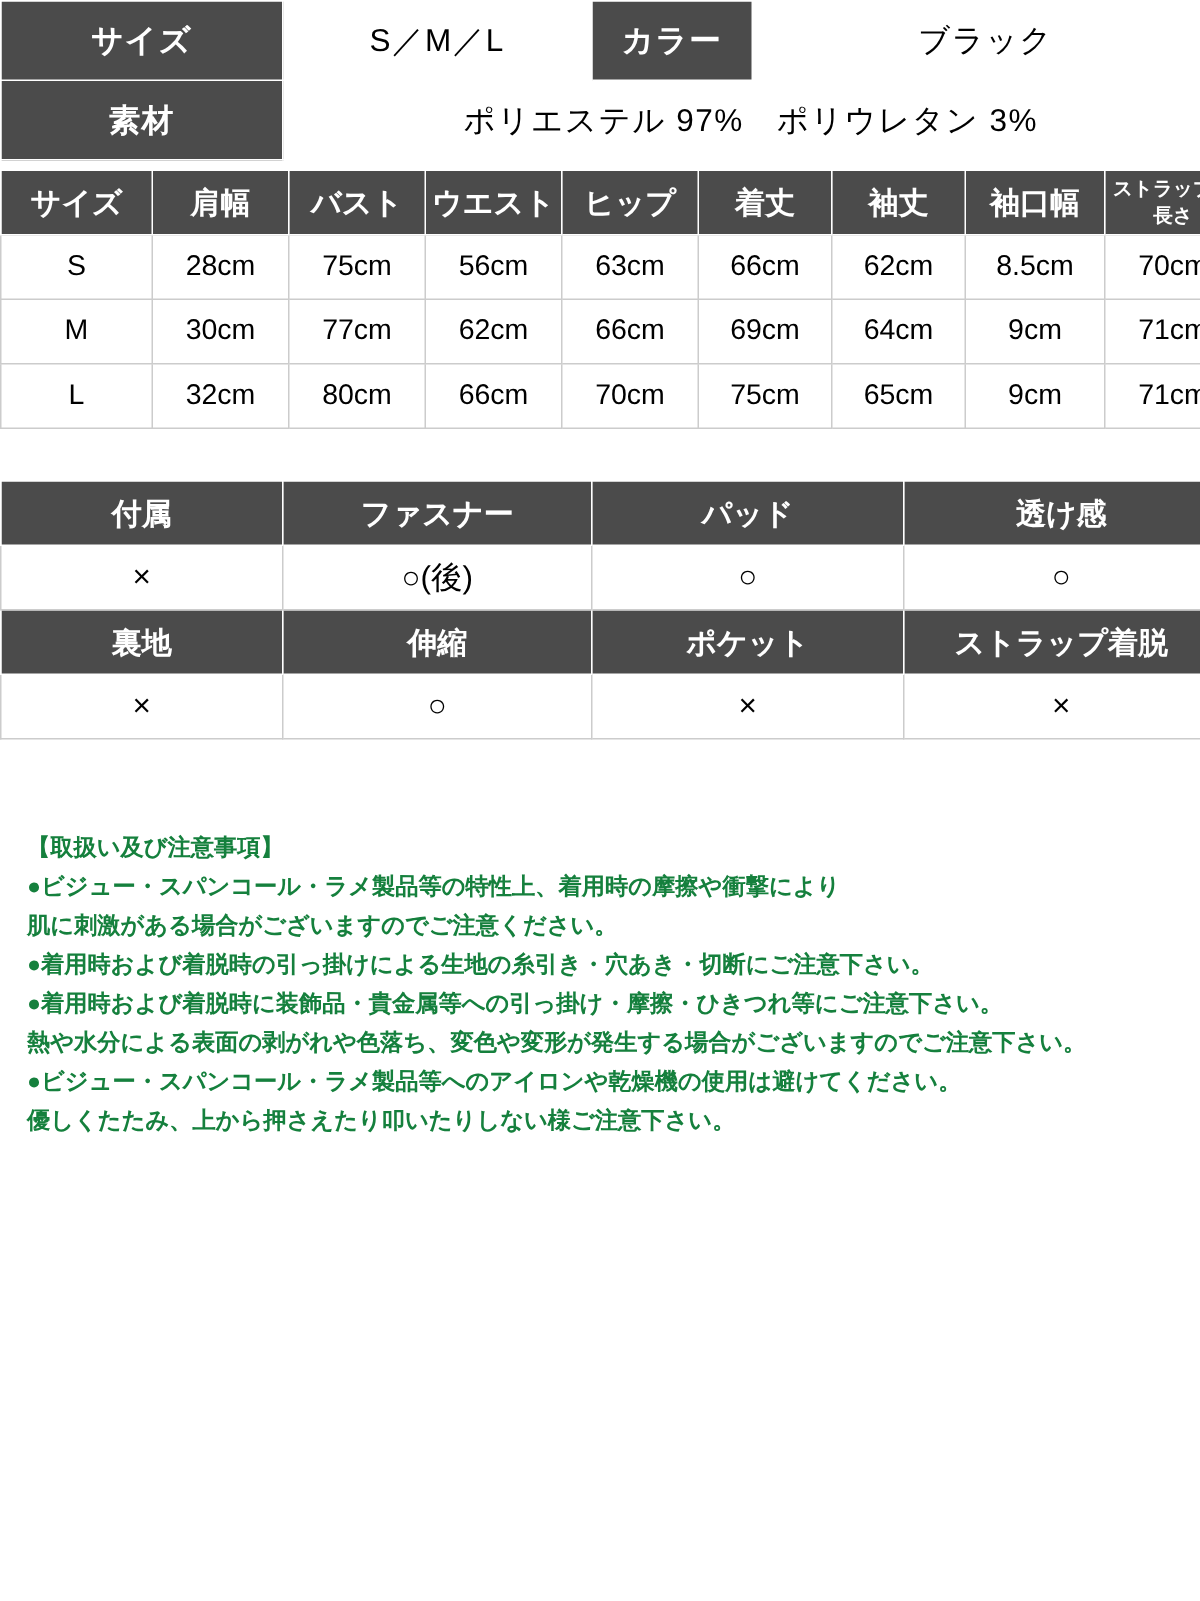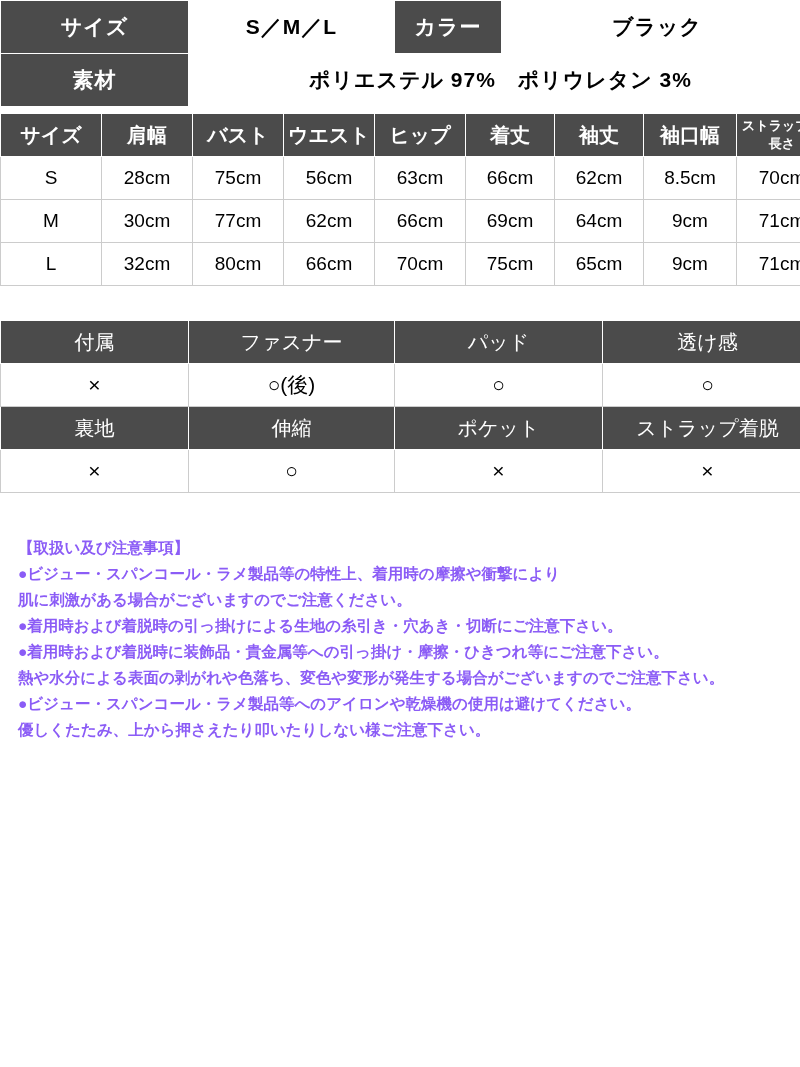--- a/index.html
+++ b/index.html
@@ -40,21 +40,20 @@
     letter-spacing: 1px;
   }
   .spec-table td.hd {
     background: #4b4b4b;
     color: #ffffff;
     font-weight: bold;
   }
   .spec-table td.val {
     background: #ffffff;
     color: #000000;
-    font-weight: bold;
   }
 
   
   .meas-table {
     width: 800px;
     margin-top: 6px;
   }
   .meas-table th, .meas-table td {
     border: 1px solid #cccccc;
     height: 40px;
@@ -87,36 +86,36 @@
   .attr-table td {
     border: 1px solid #ffffff;
     height: 40px;
     text-align: center;
     vertical-align: middle;
     font-size: 20px;
   }
   .attr-table td.hd {
     background: #4b4b4b;
     color: #ffffff;
-    font-weight: normal;
+    font-weight: bold;
   }
   .attr-table td.val {
     background: #ffffff;
     color: #000000;
     border: 1px solid #cccccc;
     font-size: 21px;
   }
 
   
   .notes {
-    margin-top: 42px;
+    margin-top: 60px;
     padding-left: 18px;
     font-size: 15.5px;
     line-height: 1.68;
-    color: #8b5cf6;
+    color: #15803d;
     font-weight: bold;
   }
   .notes .note-line {
     white-space: pre;
   }
 </style>
 </head>
 <body>
 
 <div class="page">

